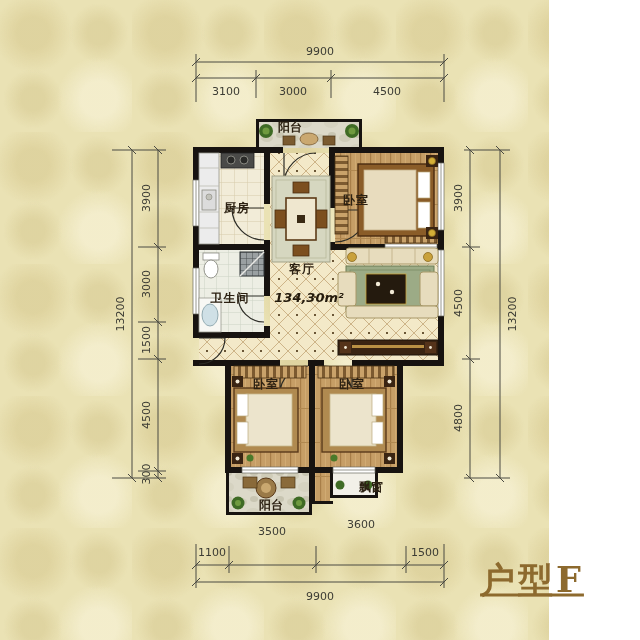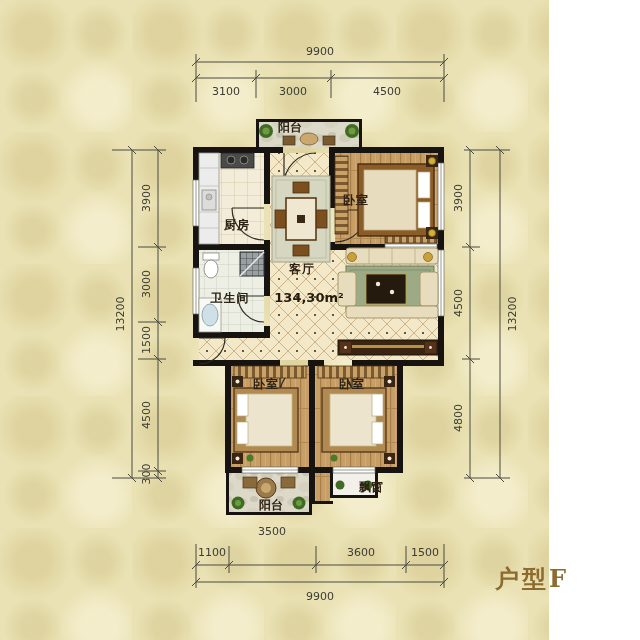--- a/index.html
+++ b/index.html
@@ -14,22 +14,22 @@
       radial-gradient(circle at 25% 75%, rgba(203,187,126,.35) 0 12px, transparent 30px);
     background-size:132px 132px;
     font-family:"DejaVu Sans","Liberation Sans",sans-serif;
   }
   svg.plan{position:absolute;left:0;top:0;}
   .lbl{position:absolute;transform:translate(-50%,-50%);white-space:nowrap;line-height:1;}
   .dim{font-size:11px;color:#3c3c34;}
   .rot{transform:translate(-50%,-50%) rotate(-90deg);}
   .room{font-size:12px;font-weight:bold;color:#2c2112;letter-spacing:1px;}
   .small{font-size:12px;letter-spacing:0;}
-  .area{font-size:13px;font-weight:bold;color:#241b0d;}
-  .plan-title{font-size:24px;font-weight:bold;color:#8d6a2e;letter-spacing:3px;font-family:"DejaVu Serif","Liberation Serif",serif;}
+  .area{font-size:13px;font-weight:bold;color:#241b0d;font-style:italic;}
+  .plan-title{font-size:35px;font-weight:bold;color:#8d6a2e;letter-spacing:3px;font-family:"DejaVu Serif","Liberation Serif",serif;text-decoration:underline;}
 </style>
 </head>
 <body>
 
 <div class="canvas">
 
   <svg class="plan" width="640" height="640" viewBox="0 0 640 640">
     <defs>
       <pattern id="tile" width="18" height="18" patternUnits="userSpaceOnUse">
         <rect width="18" height="18" fill="#f3e9c8"></rect>
@@ -319,38 +319,38 @@
     </g>
   </svg>
 
   <div class="lbl dim" style="left:320px;top:51px">9900</div>
   <div class="lbl dim" style="left:226px;top:91px">3100</div>
   <div class="lbl dim" style="left:293px;top:91px">3000</div>
   <div class="lbl dim" style="left:387px;top:91px">4500</div>
 
   <div class="lbl dim" style="left:212px;top:552px">1100</div>
   <div class="lbl dim" style="left:272px;top:531px">3500</div>
-  <div class="lbl dim" style="left:361px;top:552px">3600</div>
+  <div class="lbl dim" style="left:361px;top:524px">3600</div>
   <div class="lbl dim" style="left:425px;top:552px">1500</div>
   <div class="lbl dim" style="left:320px;top:596px">9900</div>
 
   <div class="lbl dim rot" style="left:120px;top:314px">13200</div>
   <div class="lbl dim rot" style="left:146px;top:198px">3900</div>
   <div class="lbl dim rot" style="left:146px;top:284px">3000</div>
   <div class="lbl dim rot" style="left:146px;top:340px">1500</div>
   <div class="lbl dim rot" style="left:146px;top:415px">4500</div>
   <div class="lbl dim rot" style="left:146px;top:474px">300</div>
 
   <div class="lbl dim rot" style="left:458px;top:198px">3900</div>
   <div class="lbl dim rot" style="left:458px;top:303px">4500</div>
   <div class="lbl dim rot" style="left:458px;top:418px">4800</div>
   <div class="lbl dim rot" style="left:512px;top:314px">13200</div>
 
   <div class="lbl room small" style="left:290px;top:127px">阳台</div>
-  <div class="lbl room" style="left:237px;top:225px">厨房</div>
+  <div class="lbl room" style="left:237px;top:208px">厨房</div>
   <div class="lbl room" style="left:356px;top:200px">卧室</div>
   <div class="lbl room" style="left:302px;top:269px">客厅</div>
   <div class="lbl area" style="left:309px;top:297px">134,30m²</div>
   <div class="lbl room" style="left:230px;top:298px">卫生间</div>
   <div class="lbl room" style="left:266px;top:384px">卧室</div>
   <div class="lbl room" style="left:352px;top:384px">卧室</div>
   <div class="lbl room small" style="left:271px;top:505px">阳台</div>
   <div class="lbl room small" style="left:371px;top:487px">飘窗</div>
 
   <div class="lbl plan-title" style="left:532px;top:579px">户型F</div>

